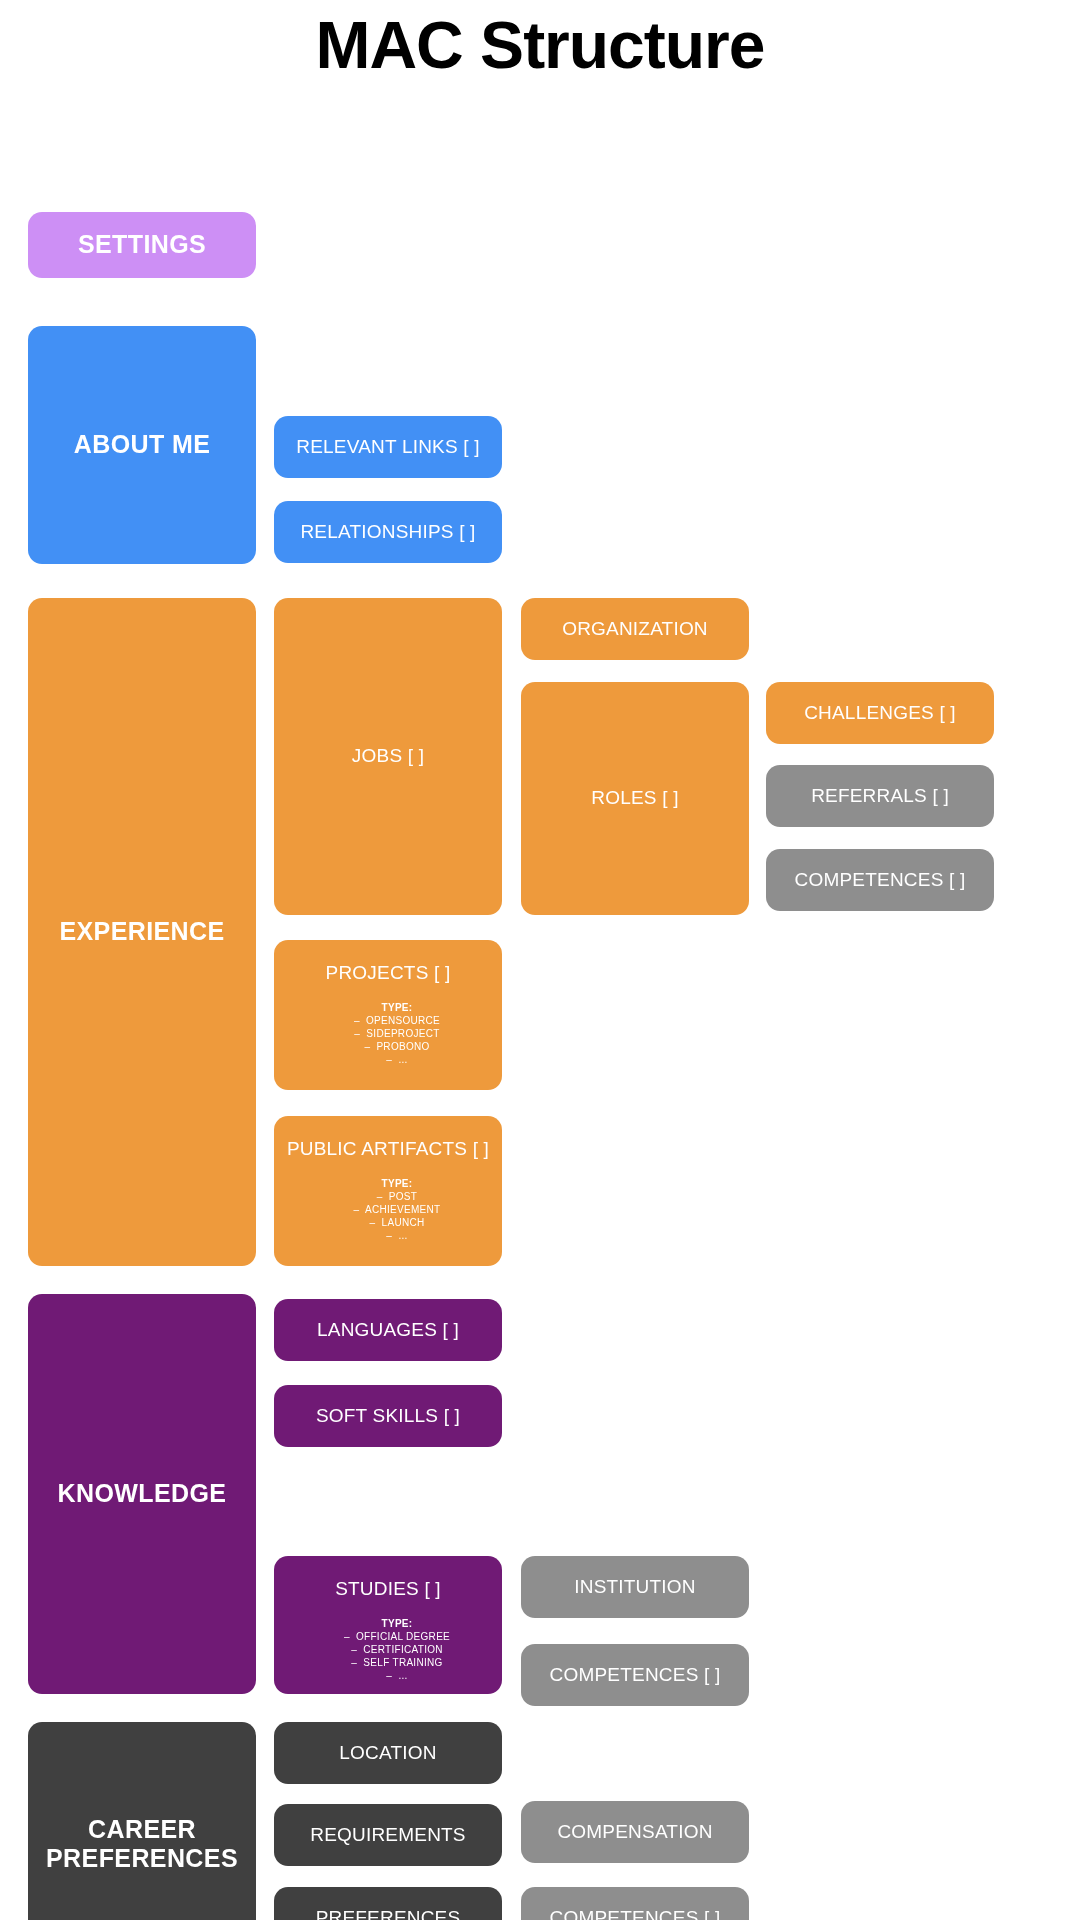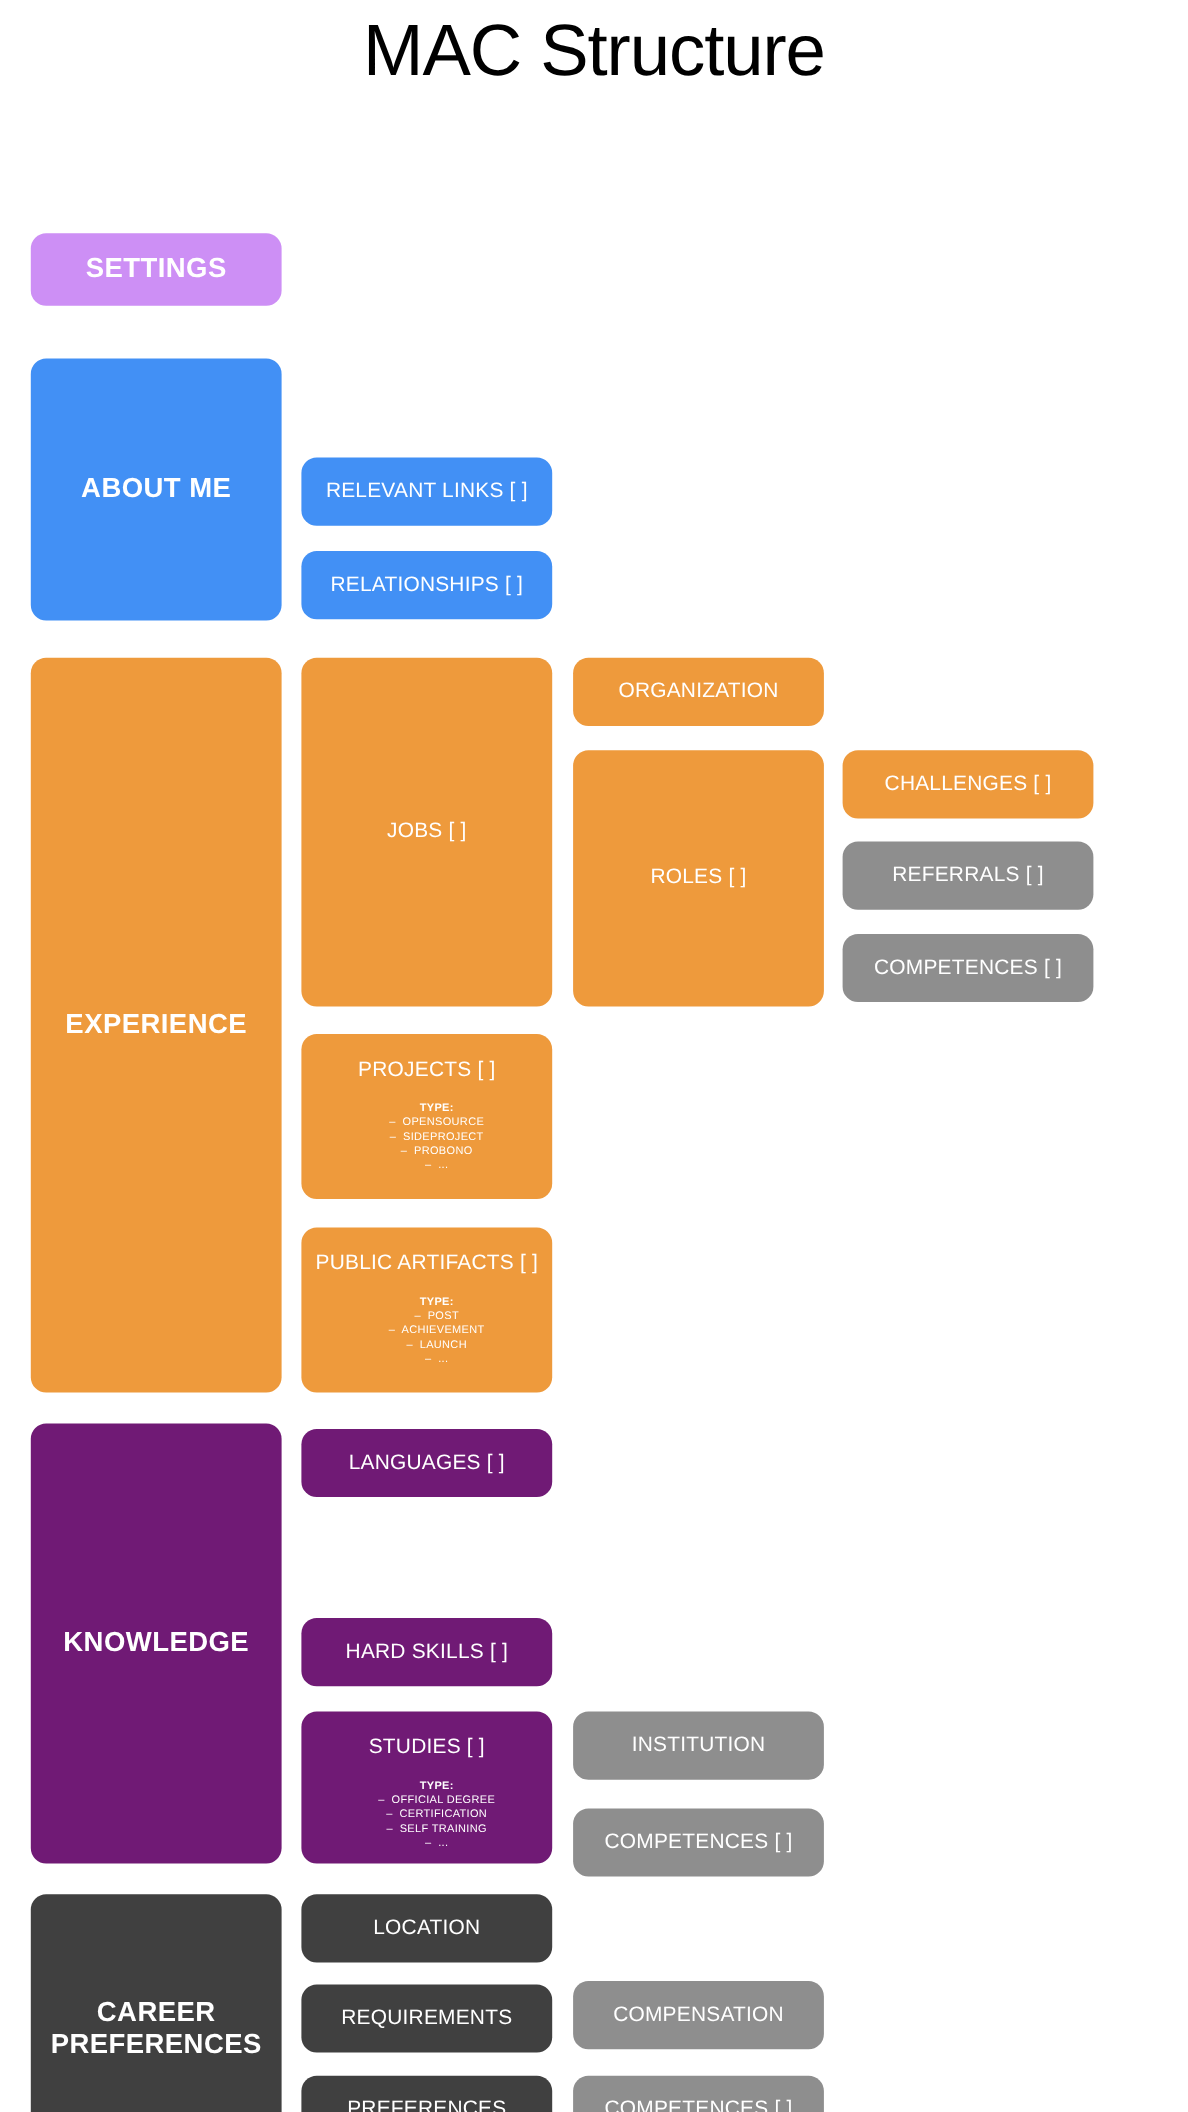--- a/index.html
+++ b/index.html
@@ -9,21 +9,21 @@
     height: 1920px;
     background: #ffffff;
     font-family: "Liberation Sans", sans-serif;
     overflow: hidden;
     position: relative;
   }
 
   #page-title {
     text-align: center;
     font-size: 66px;
-    font-weight: normal;
+    font-weight: bold;
     color: #000000;
     letter-spacing: -1px;
     padding-top: 8px;
     line-height: 1.15;
   }
 
   .canvas {
     position: relative;
     width: 1080px;
     height: 1820px;
@@ -144,22 +144,22 @@
       <span class="type-item">–  ACHIEVEMENT</span>
       <span class="type-item">–  LAUNCH</span>
       <span class="type-item">–  ...</span>
     </div>
   </div>
 
   <div class="node root c-green" style="left:28px; top:1210px; width:228px; height:400px;">KNOWLEDGE</div>
 
   <div class="node child c-green" style="left:274px; top:1215px; width:228px; height:62px;">LANGUAGES [ ]</div>
 
+  <div class="node child c-green" style="left:274px; top:1301px; width:228px; height:62px;">SOFT SKILLS [ ]</div>
 
-  <div class="node child c-green" style="left:274px; top:1387px; width:228px; height:62px;">HARD SKILLS [ ]</div>
 
   <div class="node listnode c-green" style="left:274px; top:1472px; width:228px; height:138px;">
     <span class="node-title">STUDIES [ ]</span>
     <div class="type-block">
       <span class="type-label">TYPE:</span>
       <span class="type-item">–  OFFICIAL DEGREE</span>
       <span class="type-item">–  CERTIFICATION</span>
       <span class="type-item">–  SELF TRAINING</span>
       <span class="type-item">–  ...</span>
     </div>

